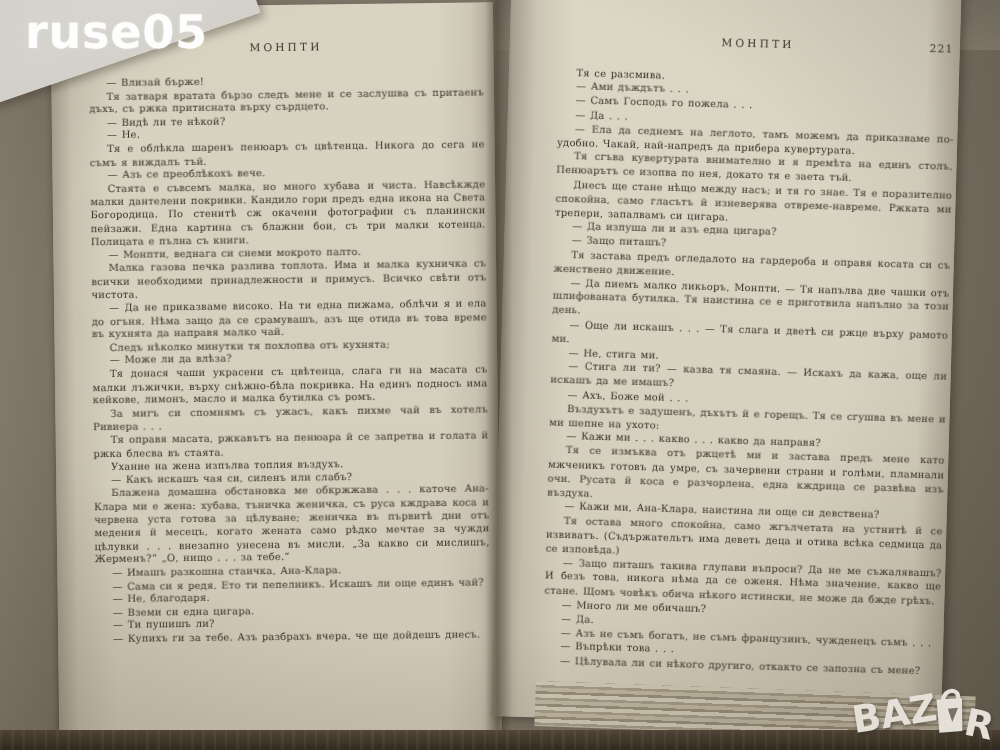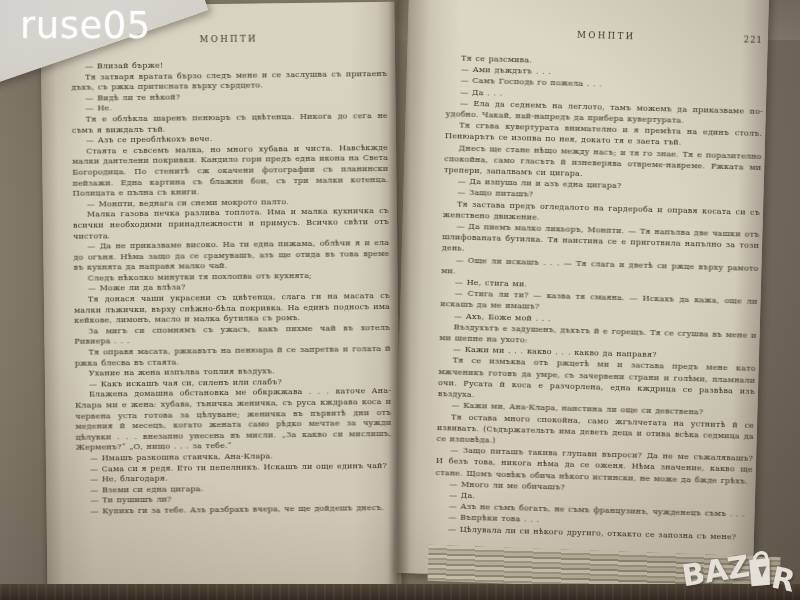--- a/index.html
+++ b/index.html
@@ -47,21 +47,21 @@
      background:repeating-linear-gradient(180deg,#cfc8b5 0 3px,#a59b85 3px 5px,#bfb6a1 5px 8px,#978d77 8px 10px);}
   .wood{position:absolute;left:0;top:584px;width:800px;height:16px;z-index:4;
      background:
        repeating-linear-gradient(90deg,rgba(255,255,255,.05) 0 2px,rgba(0,0,0,0) 2px 9px),
        linear-gradient(180deg,#55493a 0%,#42382b 60%,#332b21 100%);}
   
   .vignette{position:absolute;inset:0;z-index:5;pointer-events:none;
      background:radial-gradient(ellipse at 45% 42%,rgba(0,0,0,0) 52%,rgba(35,28,18,.22) 100%);}
   
   .wm-user{position:absolute;left:20px;top:4px;z-index:6;
-     font-family:"DejaVu Sans",sans-serif;font-weight:normal;font-size:37px;
+     font-family:"DejaVu Sans",sans-serif;font-weight:bold;font-size:37px;
      color:rgba(255,255,255,.93);letter-spacing:.5px;text-shadow:0 0 2px rgba(255,255,255,.45);}
   .wm-bazar{position:absolute;left:680px;top:543px;z-index:6;
      filter:drop-shadow(1.5px 2px 1.5px rgba(55,48,38,.55));}
   .wm-bazar text{font-family:"DejaVu Sans",sans-serif;font-weight:bold;font-size:30px;
      fill:#e4e0d7;}
 </style>
 </head>
 <body>
 
 <div id="stage">

